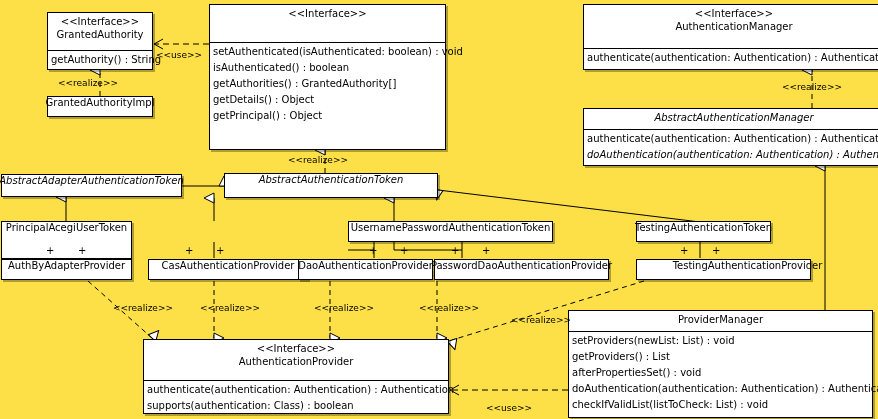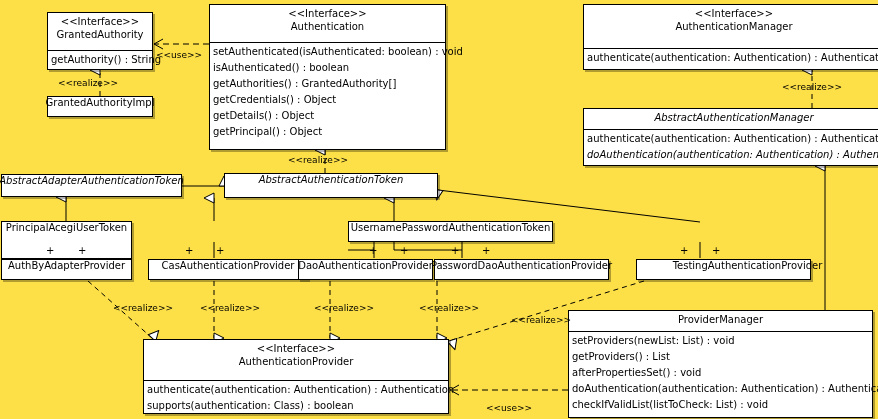--- a/index.html
+++ b/index.html
@@ -180,28 +180,26 @@
     </div>
   </div>
 
   <div class="umlbox simple" style="left:47px; top:96px; width:106px; height:21px;">
     <span>GrantedAuthorityImpl</span>
   </div>
 
   <div class="umlbox" style="left:209px; top:4px; width:237px; height:146px;">
     <div class="hdr" style="height:37px;">
       <span class="stereo">&lt;&lt;Interface&gt;&gt;</span>
-      <span class="cname">Authentication</span>
     </div>
     <div class="divider"></div>
     <div class="ops">
       <div class="op">setAuthenticated(isAuthenticated: boolean) : void</div>
       <div class="op">isAuthenticated() : boolean</div>
       <div class="op">getAuthorities() : GrantedAuthority[]</div>
-      <div class="op">getCredentials() : Object</div>
       <div class="op">getDetails() : Object</div>
       <div class="op">getPrincipal() : Object</div>
     </div>
   </div>
 
   <div class="umlbox" style="left:583px; top:4px; width:302px; height:66px;">
     <div class="hdr" style="height:43px;">
       <span class="stereo">&lt;&lt;Interface&gt;&gt;</span>
       <span class="cname">AuthenticationManager</span>
     </div>
@@ -232,20 +230,23 @@
 
   <div class="umlbox simple" style="left:1px; top:221px; width:131px; height:38px;">
     <span>PrincipalAcegiUserToken</span>
   </div>
 
 
   <div class="umlbox simple" style="left:348px; top:221px; width:205px; height:21px;">
     <span>UsernamePasswordAuthenticationToken</span>
   </div>
 
+  <div class="umlbox simple" style="left:636px; top:221px; width:135px; height:21px;">
+    <span>TestingAuthenticationToken</span>
+  </div>
 
   <div class="umlbox simple" style="left:1px; top:259px; width:131px; height:21px;">
     <span>AuthByAdapterProvider</span>
   </div>
 
   <div class="umlbox simple" style="left:148px; top:259px; width:160px; height:21px;">
     <span>CasAuthenticationProvider</span>
   </div>
 
   <div class="umlbox simple" style="left:298px; top:259px; width:135px; height:21px;">

